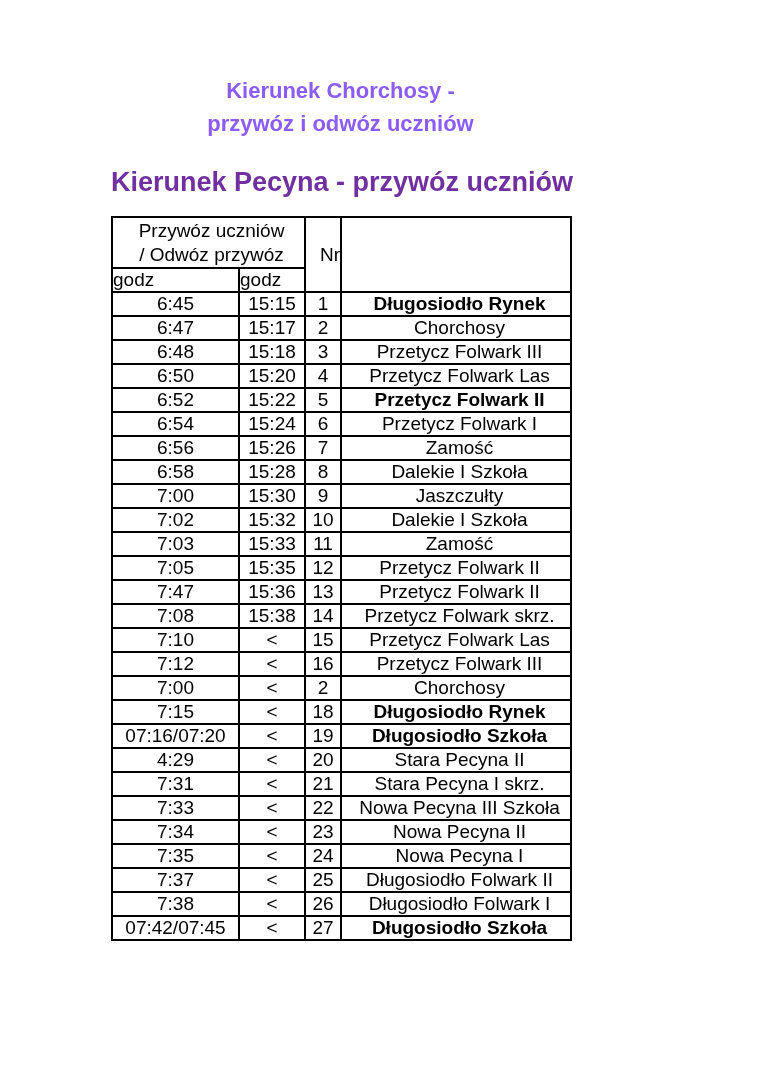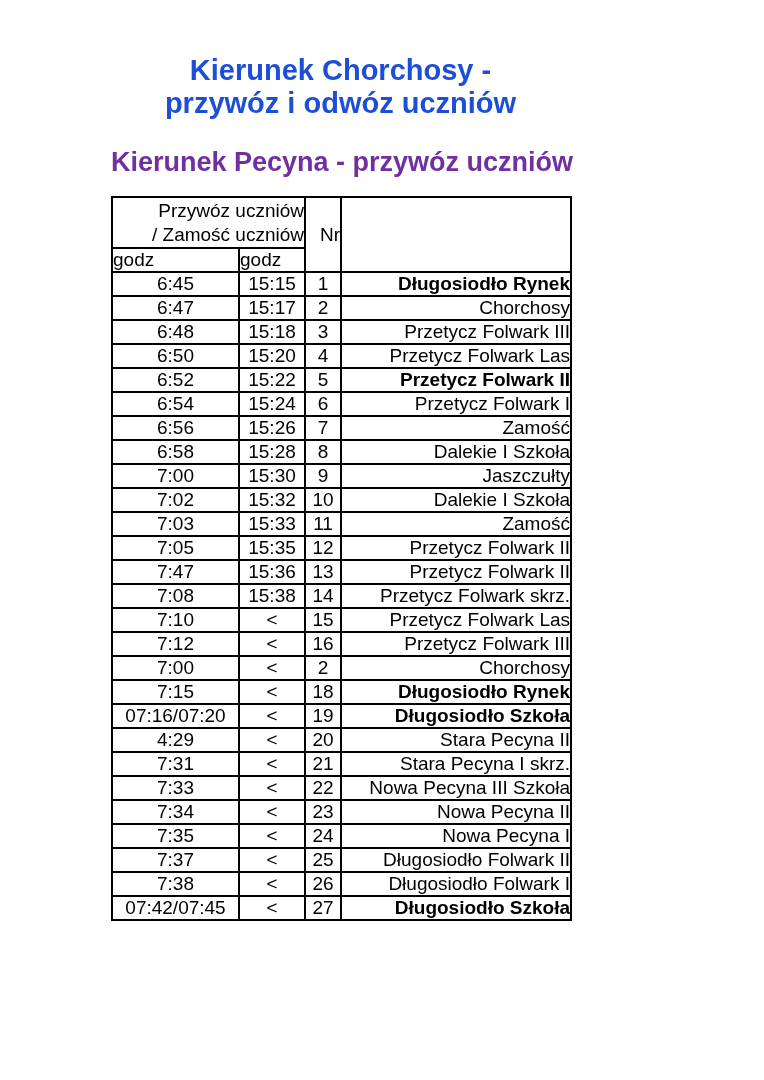--- a/index.html
+++ b/index.html
@@ -10,26 +10,26 @@
     color: #000000;
     overflow: hidden;
   }
   .content {
     position: absolute;
     left: 111px;
     top: 0;
     width: 459px;
   }
   .main-title {
-    margin-top: 54px;
-    font-size: 29px;
+    margin-top: 74px;
+    font-size: 22px;
     font-weight: bold;
     line-height: 33px;
     text-align: center;
-    color: #1d4ed8;
+    color: #8b5cf6;
   }
   .sub-title {
     margin-top: 26px;
     margin-bottom: 18px;
     font-size: 27px;
     font-weight: bold;
     line-height: 32px;
     text-align: right;
     color: #7030A0;
     white-space: nowrap;
@@ -41,30 +41,30 @@
     font-size: 19px;
   }
   table.timetable th, table.timetable td {
     border: 2px solid #000000;
     font-weight: normal;
     vertical-align: middle;
     overflow: hidden;
     white-space: nowrap;
   }
   th.group-header {
-    text-align: right;
+    text-align: center;
     font-weight: bold;
     height: 51px;
     line-height: 24px;
     padding-left: 6px;
   }
   th.nr-header { text-align: right; }
   th.godz-header { text-align: left; height: 21px; }
   td.time-cell, td.nr-cell { text-align: center; height: 21.7px; }
-  td.stop-cell { text-align: right; padding-left: 7px; height: 21.7px; }
+  td.stop-cell { text-align: center; padding-left: 7px; height: 21.7px; }
   td.stop-cell.bold { font-weight: bold; }
 </style>
 </head>
 <body>
 
 <div class="content">
 
   <div class="main-title">
     <div>Kierunek Chorchosy -</div>
     <div>przywóz i odwóz uczniów</div>
@@ -76,21 +76,21 @@
     <colgroup>
       <col style="width:127px">
       <col style="width:66px">
       <col style="width:36px">
       <col style="width:230px">
     </colgroup>
     <thead>
       <tr>
         <th colspan="2" class="group-header">
           <div>Przywóz uczniów</div>
-          <div>/ Zamość uczniów</div>
+          <div>/ Odwóz przywóz</div>
         </th>
         <th rowspan="2" class="nr-header">Nr</th>
         <th rowspan="2"></th>
       </tr>
       <tr>
         <th class="godz-header">godz</th>
         <th class="godz-header">godz</th>
       </tr>
     </thead>
     <tbody>

